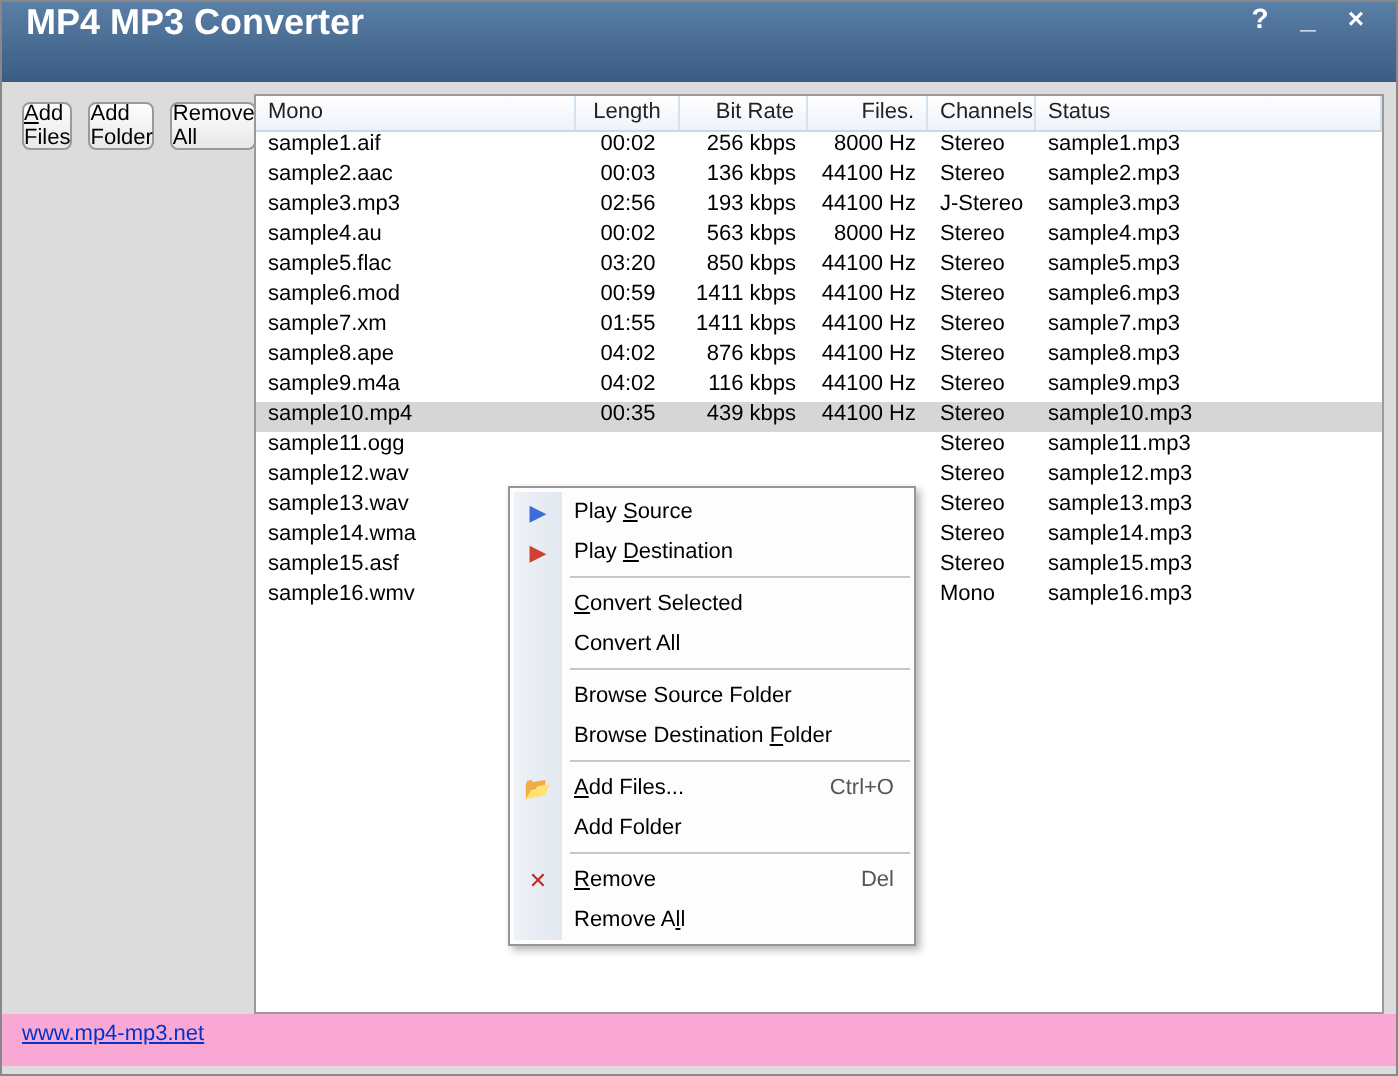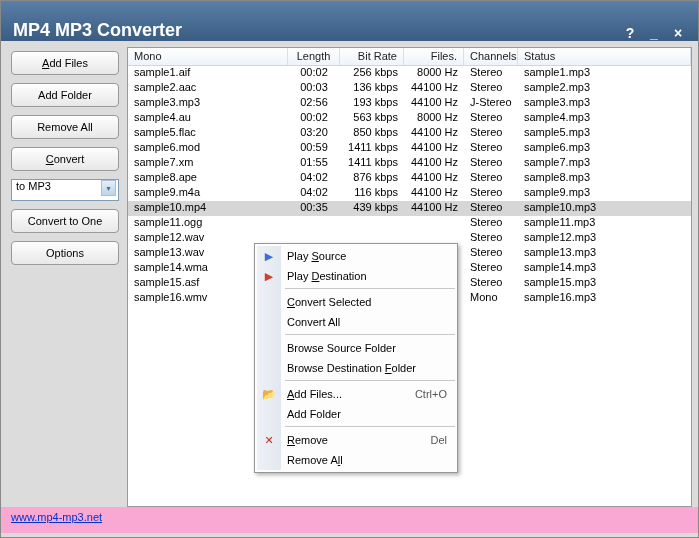--- a/index.html
+++ b/index.html
@@ -1,21 +1,21 @@
 <!DOCTYPE html>
 <html><head>
 <meta charset="utf-8">
 <style>
 *{box-sizing:border-box;margin:0;padding:0;font-family:Tahoma,Arial,sans-serif;font-size:11px;}
 body{background:#dcdcdc;width:699px;height:538px;overflow:hidden;border:1px solid #888;}
-.titlebar{height:40px;background:linear-gradient(to bottom,#5a7fa8 0%,#4a6d94 50%,#3b5c82 100%);display:flex;align-items:flex-end;padding:0 12px;color:#fff;}
+.titlebar{height:40px;background:linear-gradient(to bottom,#5a7fa8 0%,#4a6d94 50%,#3b5c82 100%);display:flex;align-items:flex-start;padding:0 12px;color:#fff;}
 .titlebar-title{font-size:18px;font-weight:bold;flex:1;}
 .titlebar-btn{width:16px;text-align:center;font-size:14px;font-weight:bold;margin-left:8px;cursor:pointer;}
 .body{display:flex;height:466px;background:#dcdcdc;padding:6px 6px 0 6px;}
-.sidebar{width:120px;padding:4px 8px 4px 4px;display:flex;flex-direction:column;gap:8px;}
+.sidebar{width:120px;padding:4px 8px 4px 4px;display:flex;gap:8px;}
 .sbtn{height:24px;background:linear-gradient(to bottom,#fdfdfd,#e8e8e8);border:1px solid #9a9a9a;border-radius:4px;cursor:pointer;display:flex;align-items:center;justify-content:center;font-size:11px;}
 .sbtn .u{text-decoration:underline;}
 .selectwrap{height:22px;background:#fff;border:1px solid #7f9db9;display:flex;align-items:flex-start;padding:0 2px 0 4px;cursor:pointer;}
 .selectwrap .sv{flex:1;}
 .selectwrap .arrow{width:15px;height:16px;background:linear-gradient(to bottom,#e5eef9,#bcd3ec);border:1px solid #abc0d7;display:flex;align-items:center;justify-content:center;font-size:8px;color:#4a6b8a;}
 .main{flex:1;background:#fff;border:1px solid #9a9a9a;position:relative;overflow:hidden;}
 .thead{display:flex;height:18px;background:linear-gradient(to bottom,#fefefe,#eef3fb);border-bottom:1px solid #c8d8ea;}
 .th{border-right:1px solid #d6e1ee;padding:2px 6px;color:#222;white-space:nowrap;overflow:hidden;}
 .c-file{width:160px;}
 .c-len{width:52px;text-align:center;}

